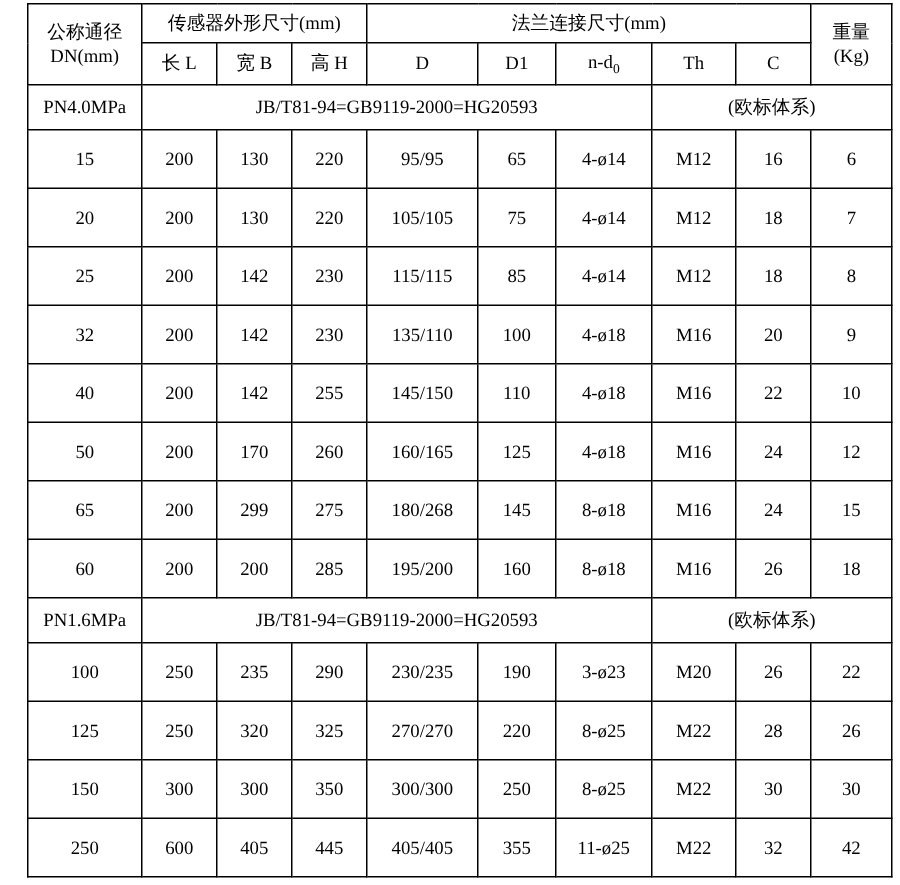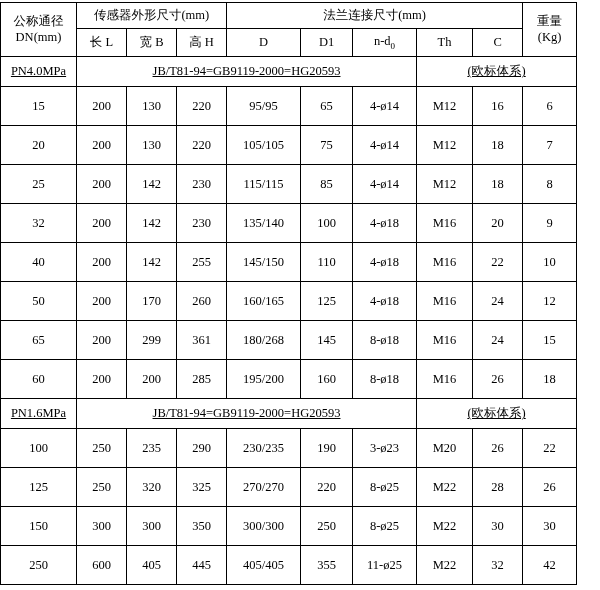--- a/index.html
+++ b/index.html
@@ -10,21 +10,21 @@
   body {
     width: 600px;
     height: 590px;
     font-family: "Liberation Serif", "DejaVu Serif", serif;
     color: #000000;
     overflow: hidden;
   }
   #spec-table {
     border-collapse: collapse;
     width: 552px;
-    margin: 2px 0 0 0;
+    margin: 2px 0 0 18px;
     table-layout: fixed;
   }
   #spec-table td, #spec-table th {
     border: 1px solid #000000;
     text-align: center;
     vertical-align: middle;
     font-weight: normal;
     font-size: 12.5px;
     padding: 0;
     line-height: 1.15;
@@ -34,21 +34,20 @@
     font-size: 12.5px;
   }
   .hdr-row1 td { height: 25px; }
   .hdr-row2 td { height: 27px; }
   .group-row td {
     height: 29px;
     font-weight: bold;
     text-align: left;
     padding-left: 7px;
     font-size: 12.5px;
-    text-decoration: underline;
   }
   .group-row td.group-right {
     text-align: right;
     padding-right: 8px;
     padding-left: 0;
   }
   tbody tr.data-row td { height: 38px; }
   .dn-cell { font-size: 12.5px; }
   .two-line { line-height: 1.25; }
   .sub { font-size: 9px; vertical-align: sub; }
@@ -138,21 +137,21 @@
         <td>4-ø14</td>
         <td>M12</td>
         <td>18</td>
         <td>8</td>
       </tr>
       <tr class="data-row">
         <td class="dn-cell">32</td>
         <td>200</td>
         <td>142</td>
         <td>230</td>
-        <td>135/140</td>
+        <td>135/110</td>
         <td>100</td>
         <td>4-ø18</td>
         <td>M16</td>
         <td>20</td>
         <td>9</td>
       </tr>
       <tr class="data-row">
         <td class="dn-cell">40</td>
         <td>200</td>
         <td>142</td>
@@ -173,21 +172,21 @@
         <td>125</td>
         <td>4-ø18</td>
         <td>M16</td>
         <td>24</td>
         <td>12</td>
       </tr>
       <tr class="data-row">
         <td class="dn-cell">65</td>
         <td>200</td>
         <td>299</td>
-        <td>361</td>
+        <td>275</td>
         <td>180/268</td>
         <td>145</td>
         <td>8-ø18</td>
         <td>M16</td>
         <td>24</td>
         <td>15</td>
       </tr>
       <tr class="data-row">
         <td class="dn-cell">60</td>
         <td>200</td>

